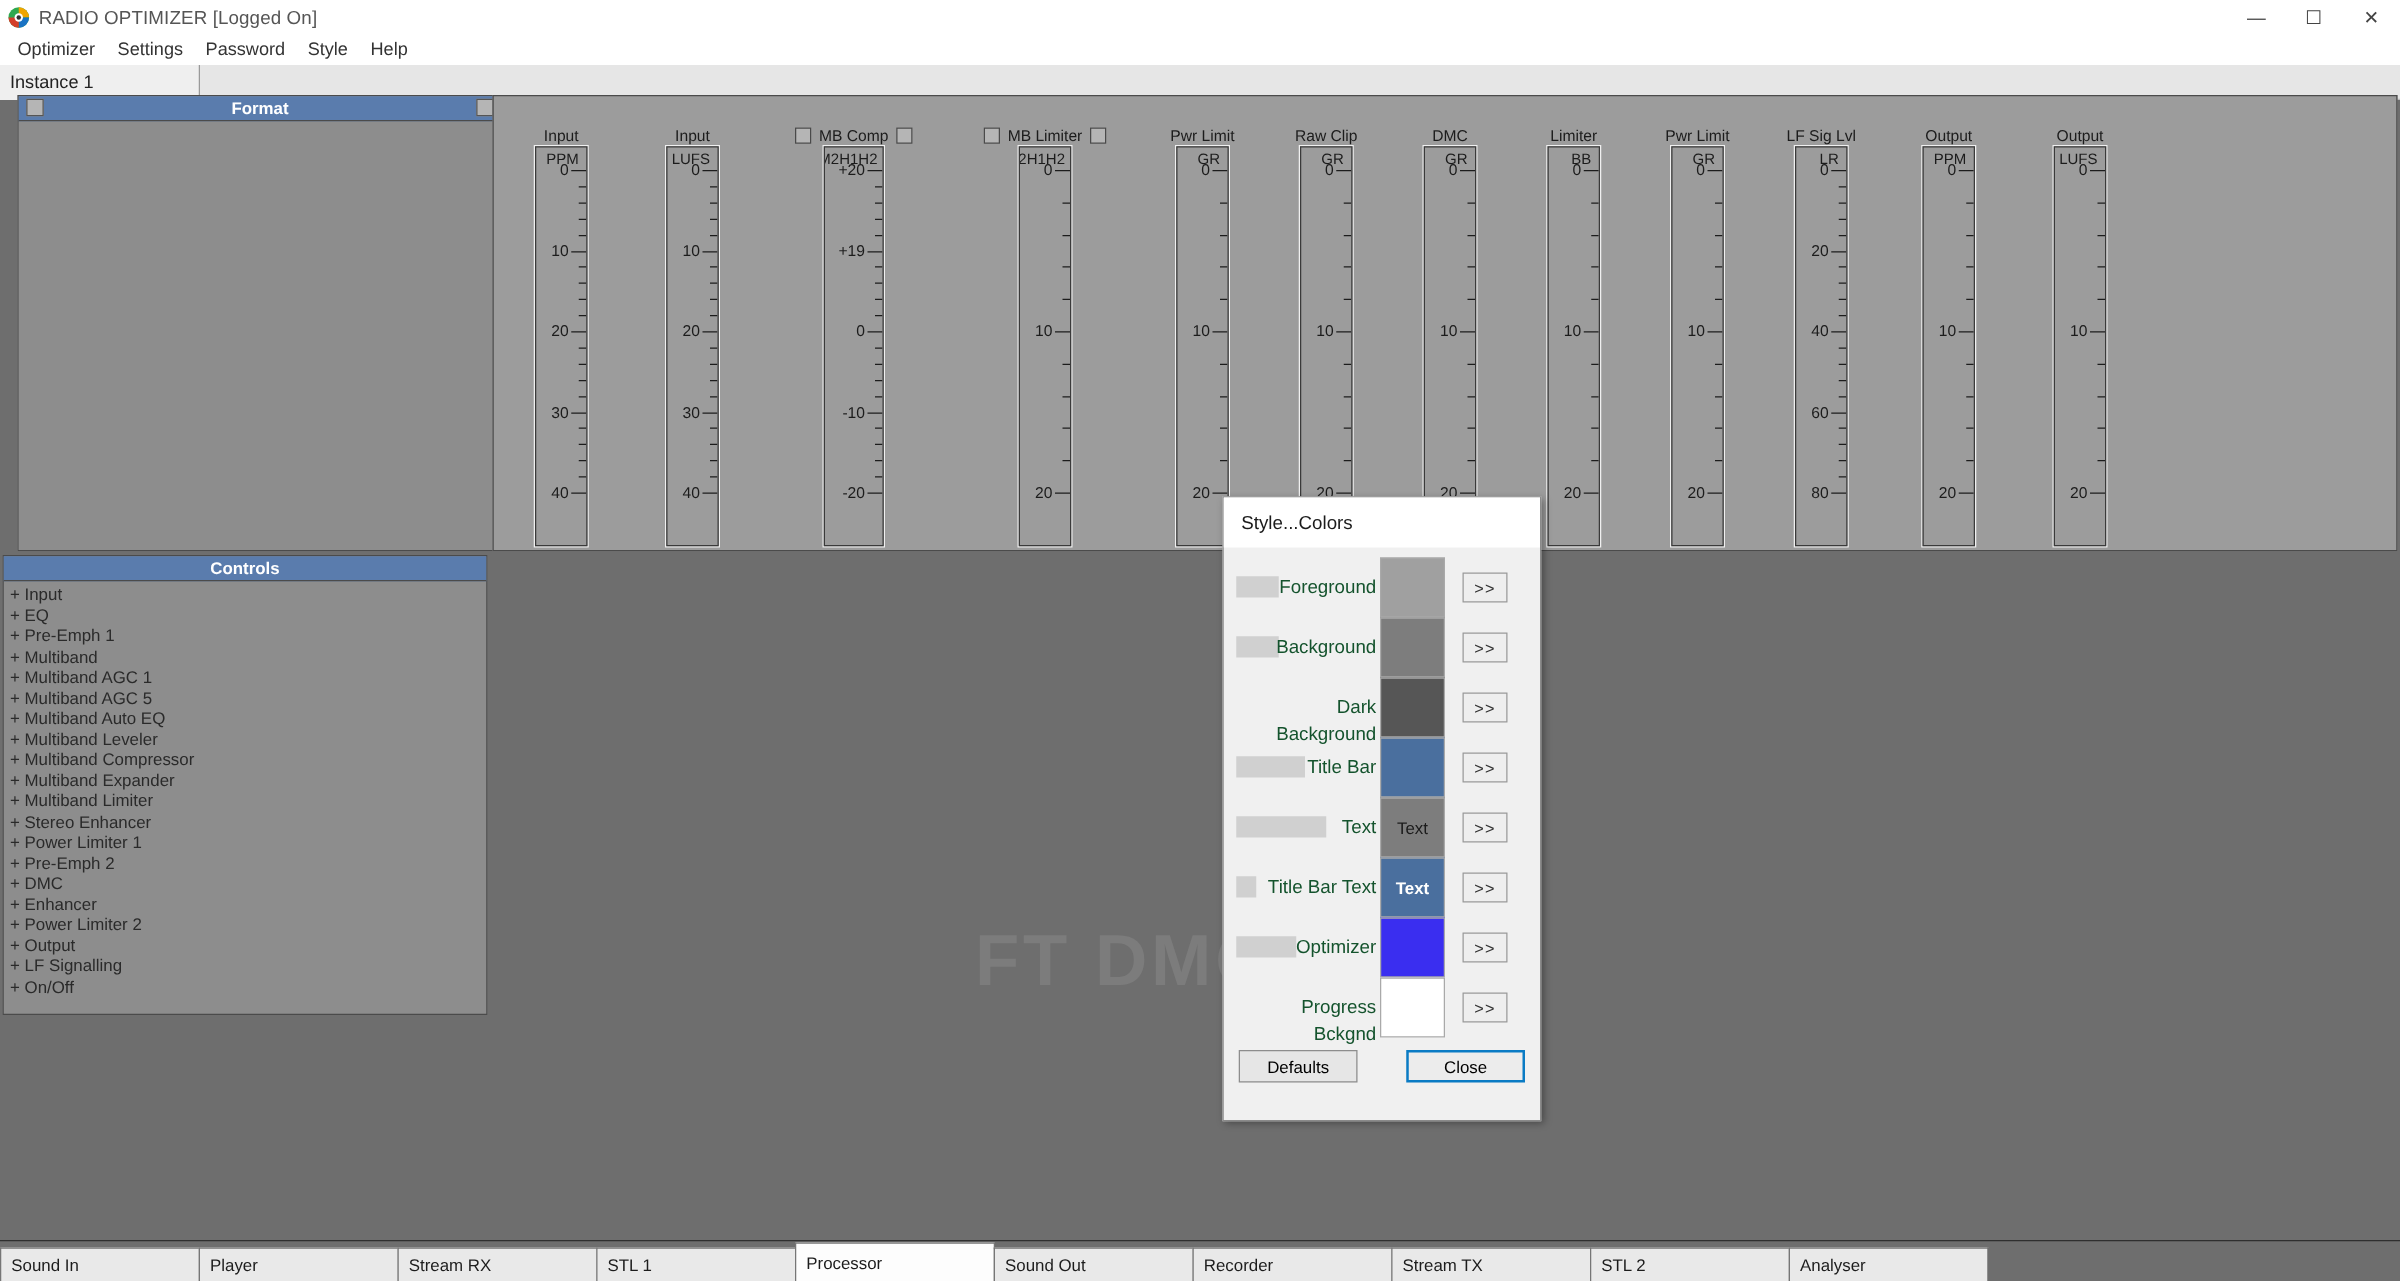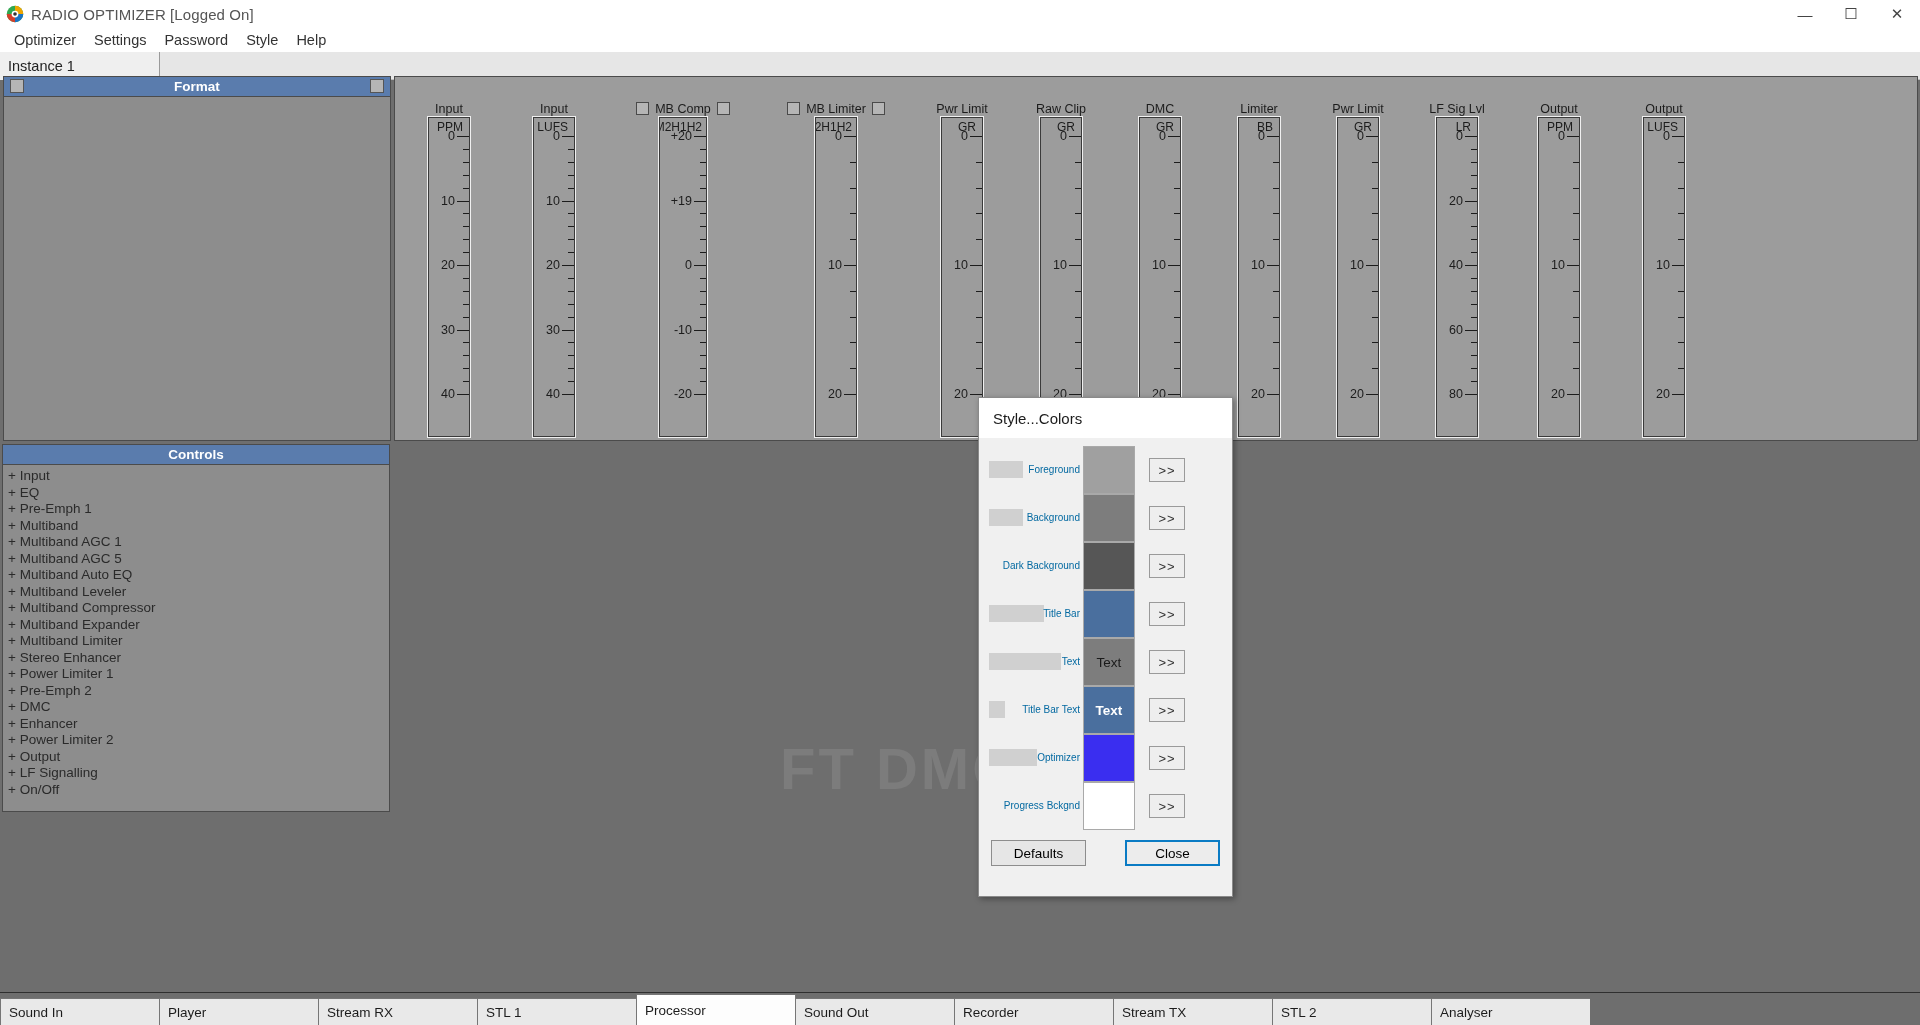--- a/index.html
+++ b/index.html
@@ -60,21 +60,21 @@
     height:20px;background:#5a7cad;color:#fff;font-size:13.5px;font-weight:bold;
     display:flex;align-items:center;justify-content:center;position:relative;
     border-bottom:1px solid #4b4b4b;
   }
   .panel-title .cb{
     position:absolute;width:14px;height:14px;background:#b5b5b5;
     border:1px solid #555;top:2px;
   }
 
   
-  #format-panel{ left:3px; top:76px; width:388px; height:365px; background:#9c9c9c; }
+  #format-panel{ left:14px; top:76px; width:388px; height:365px; background:#9c9c9c; }
   #format-body{ height:343px; background:#8d8d8d; }
 
   
   #controls-panel{ left:2px; top:444px; width:388px; height:368px; background:#8d8d8d;}
   #controls-list{ padding:3px 0 0 0; }
   .ctrl-row{ font-size:13.5px;color:#2a2a2a;height:16.5px;line-height:16.5px;padding-left:5px;}
 
   
   #meters-panel{ left:394px; top:76px; width:1524px; height:365px; background:#9c9c9c;}
   #meters-strip{
@@ -138,21 +138,21 @@
   }
   #dialog-title{
     height:40px;background:#ffffff;display:flex;align-items:center;padding-left:14px;
     font-size:15px;color:#1b1b1b;
   }
   #dialog-body{ padding:8px 10px 0 10px; position:relative;}
   .crow{
     display:flex; align-items:center; height:48px;
   }
   .crow-label{
-    width:94px; text-align:right; font-size:10px; color:#0369a1;
+    width:115px; text-align:right; font-size:15px; color:#14532d;
     padding-right:3px; position:relative; height:22px; line-height:22px;
   }
   .crow-label .swatch{
     position:absolute; left:0; top:2px; height:17px; background:#d0d0d0;
   }
   .crow-label span.txt{ position:relative; z-index:2; }
   .crow-sw{
     width:52px; height:100%; border:1px solid #a9a9a9;
     display:flex;align-items:center;justify-content:center;
     font-size:13.5px;

